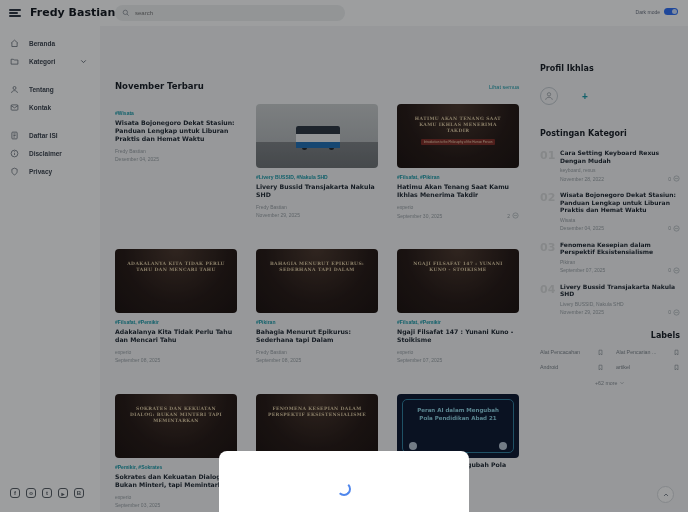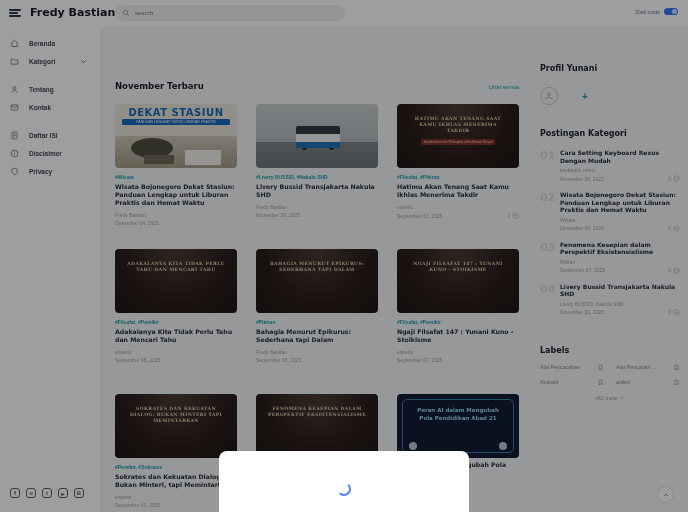--- a/index.html
+++ b/index.html
@@ -71,21 +71,21 @@
   .plus-btn { color:#1899a8; font-size:10px; font-weight:bold; cursor:pointer; }
   .popular-h { margin-top:24px; }
   .pop-list { margin-top:11px; }
   .pop-item { display:flex; margin-bottom:9px; cursor:pointer; }
   .pop-num { width:20px; flex:0 0 auto; font-family:"DejaVu Sans",sans-serif; font-weight:800; font-size:11px; color:#d9dadb; }
   .pop-body { flex:1; }
   .pop-title { font-family:"DejaVu Sans",sans-serif; font-weight:bold; font-size:6px; line-height:7.5px; color:#1c2530; }
   .pop-tags { margin-top:3px; font-size:5px; color:#9aa0a6; }
   .pop-meta { margin-top:2px; font-size:5px; color:#9aa0a6; display:flex; align-items:center; }
   .pop-meta .spacer { flex:1; }
-  .labels-h { margin-top:30px; }
+  .labels-h { margin-top:15px;text-align:right; }
   .labels-grid { margin-top:9px; display:grid; grid-template-columns:64px 64px; column-gap:12px; row-gap:8px; }
   .label-cell { display:flex; justify-content:space-between; align-items:center; cursor:pointer; }
   .label-cell .lt { font-size:5.3px; color:#7b828a; white-space:nowrap; overflow:hidden; }
   .label-cell svg { width:7px; height:7px; color:#7b828a; flex:0 0 auto; }
   .labels-more { margin-top:9px; text-align:center; font-size:5.3px; color:#8a9097; cursor:pointer; }
   .labels-more svg { width:6px; height:6px; vertical-align:-1px; color:#8a9097; }
 
   .social { position:absolute; left:10px; top:488px; display:flex; gap:6px; z-index:2; }
   .soc { width:10px; height:10px; border:1px solid #555c63; border-radius:3px; color:#555c63; font-size:6px; font-weight:bold; display:flex; align-items:center; justify-content:center; cursor:pointer; }
   .scroll-top { position:absolute; left:657px; top:486px; width:17px; height:17px; border-radius:50%; background:#fdfdfd; border:1px solid #d8dbde; display:flex; align-items:center; justify-content:center; color:#6b7280; cursor:pointer; }
@@ -176,28 +176,20 @@
 </div>
 
 <div class="main-head">
   <div class="main-title">November Terbaru</div>
   <div class="view-all">Lihat semua</div>
 </div>
 
 <div class="cards">
 
   <div class="card">
-    <div class="card-img img-wisata">
-      <div class="iw-title">DEKAT STASIUN</div>
-      <div class="iw-sub">PANDUAN LENGKAP UNTUK LIBURAN PRAKTIS</div>
-      <div class="iw-photo">
-          <div class="iw-tree"></div>
-          <div class="iw-building"></div>
-        </div>
-    </div>
     <div class="card-tags">#Wisata</div>
     <div class="card-title">Wisata Bojonegoro Dekat Stasiun: Panduan Lengkap untuk Liburan Praktis dan Hemat Waktu</div>
     <div class="card-author">Fredy Bastian</div>
     <div class="card-meta">
         <span>Desember 04, 2025</span>
       </div>
   </div>
 
   <div class="card">
     <div class="card-img img-bus">
@@ -295,21 +287,21 @@
       <div class="ia-title">Peran AI dalam Mengubah Pola Pendidikan Abad 21</div>
       <span class="ia-bot" style="left:12px;"></span>
         <span class="ia-bot" style="right:12px;"></span>
     </div>
     <div class="card-title">Peran AI dalam Mengubah Pola Pendidikan Abad 21</div>
   </div>
 
 </div>
 
 <div class="rightbar">
-  <div class="rb-h profile-h">Profil Yunani</div>
+  <div class="rb-h profile-h">Profil Ikhlas</div>
   <div class="profile-row">
     <div class="avatar">
       <svg viewBox="0 0 24 24" fill="none" stroke="currentColor" stroke-width="2">
           <circle cx="12" cy="8" r="4"></circle>
           <path d="M4 21c1-4 4-6 8-6s7 2 8 6"></path>
         </svg>
     </div>
     <div class="plus-btn">+</div>
   </div>
 

